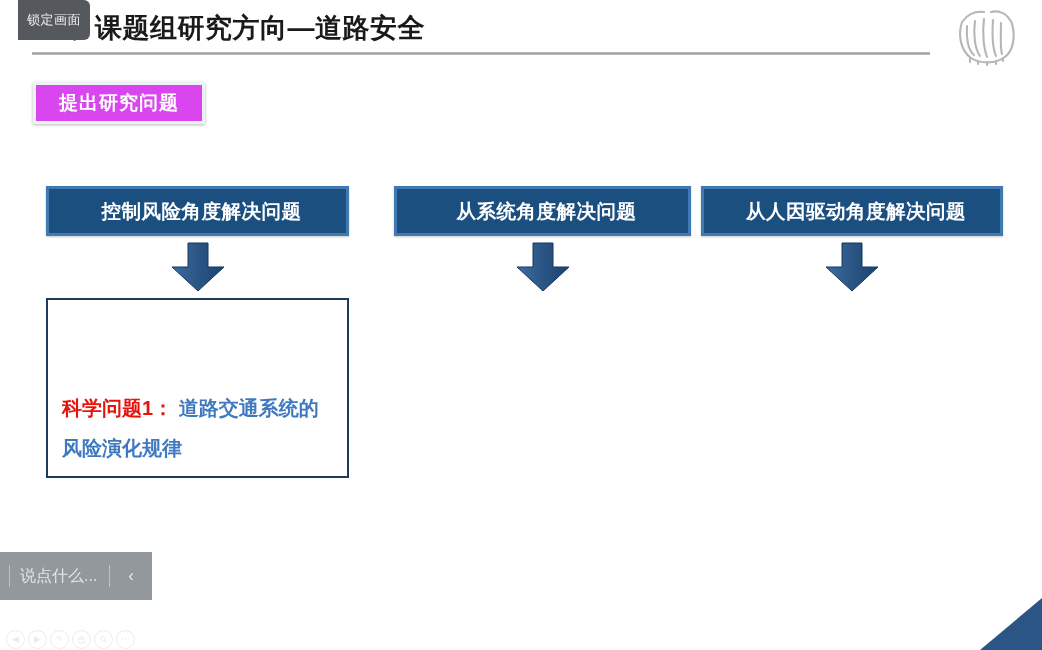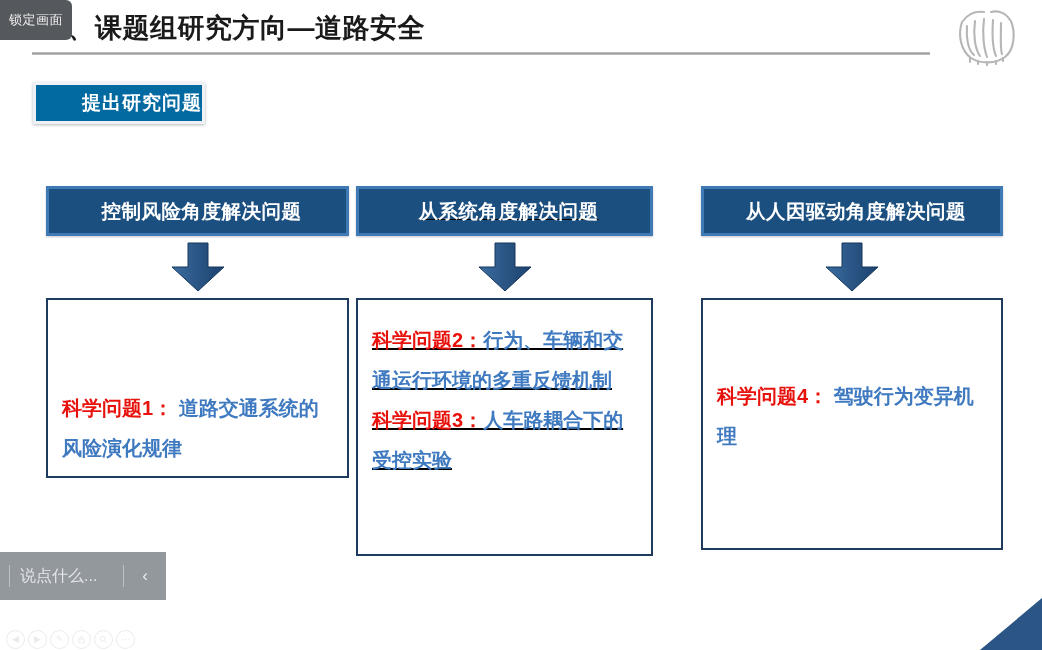--- a/index.html
+++ b/index.html
@@ -62,42 +62,42 @@
     opacity: 0.62;
   }
 
   
   #badge {
     position: absolute;
     left: 33px;
     top: 82px;
     width: 172px;
     height: 42px;
-    background: #0369a1;
+    background: #d946ef;
     border: 3px solid #eef2f6;
     box-sizing: border-box;
     display: flex;
     align-items: center;
-    justify-content: flex-end;
+    justify-content: center;
     box-shadow: 0 1px 3px rgba(0,0,0,0.28);
   }
   #badge span {
     color: #ffffff;
     font-size: 19px;
     font-weight: bold;
     letter-spacing: 1px;
   }
 
   
   .col {
     position: absolute;
     top: 186px;
   }
   #col0 { left: 46px;  width: 303px; }
-  #col1 { left: 356px; width: 297px; text-decoration: underline; }
+  #col1 { left: 394px; width: 297px; }
   #col2 { left: 701px; width: 302px; border-radius: 30px; }
 
   .col-header {
     height: 50px;
     background: #1b4f80;
     border: 3px solid #3f7ab4;
     box-sizing: border-box;
     display: flex;
     align-items: center;
     justify-content: center;
@@ -151,21 +151,21 @@
     bottom: 0;
     width: 0;
     height: 0;
     border-left: 62px solid transparent;
     border-bottom: 52px solid #2a5584;
   }
 
   
   #lock-overlay {
     position: absolute;
-    left: 0;
+    left: 18px;
     top: 0;
     width: 72px;
     height: 40px;
     background: #55585c;
     border-radius: 0 6px 6px 0;
     display: flex;
     align-items: center;
     justify-content: center;
     z-index: 30;
   }
@@ -174,21 +174,21 @@
     font-size: 13px;
     letter-spacing: 0.5px;
     white-space: nowrap;
   }
 
   
   #comment-bar {
     position: absolute;
     left: 0;
     top: 552px;
-    width: 166px;
+    width: 152px;
     height: 48px;
     background: rgba(120,126,133,0.80);
     display: flex;
     align-items: center;
     z-index: 30;
   }
   #comment-divider-left {
     width: 1px;
     height: 22px;
     background: rgba(225,228,232,0.55);
@@ -303,55 +303,38 @@
         <defs>
           <linearGradient id="g1" x1="0" y1="0" x2="1" y2="0">
             <stop offset="0%" stop-color="#3b6ea3"></stop>
             <stop offset="50%" stop-color="#2a5584"></stop>
             <stop offset="100%" stop-color="#1d4370"></stop>
           </linearGradient>
         </defs>
         <polygon points="21,2 41,2 41,26 57,26 31,50 5,26 21,26" fill="url(#g1)" stroke="#16365c" stroke-width="1"></polygon>
       </svg>
     </div>
-    <div class="body-box" id="box1">
-      <div class="inner">
-        <p class="qline">
-          <span class="q-label">科学问题2：</span><span class="q-text">行为、车辆和交通运行环境的多重反馈机制</span>
-        </p>
-        <p class="qline">
-          <span class="q-label">科学问题3：</span><span class="q-text">人车路耦合下的受控实验</span>
-        </p>
-      </div>
-    </div>
   </div>
 
   <div class="col" id="col2">
     <div class="col-header">
       <span>从人因驱动角度解决问题</span>
     </div>
     <div class="arrow-wrap">
       <svg class="arrow" width="62" height="52" viewBox="0 0 62 52">
         <defs>
           <linearGradient id="g2" x1="0" y1="0" x2="1" y2="0">
             <stop offset="0%" stop-color="#3b6ea3"></stop>
             <stop offset="50%" stop-color="#2a5584"></stop>
             <stop offset="100%" stop-color="#1d4370"></stop>
           </linearGradient>
         </defs>
         <polygon points="21,2 41,2 41,26 57,26 31,50 5,26 21,26" fill="url(#g2)" stroke="#16365c" stroke-width="1"></polygon>
       </svg>
     </div>
-    <div class="body-box" id="box2">
-      <div class="inner">
-        <p class="qline">
-          <span class="q-label">科学问题4：</span><span class="q-text"> 驾驶行为变异机理</span>
-        </p>
-      </div>
-    </div>
   </div>
 
   <div id="corner-triangle"></div>
 </div>
 
 <div id="lock-overlay">
   <span>锁定画面</span>
 </div>
 
 <div id="comment-bar">

